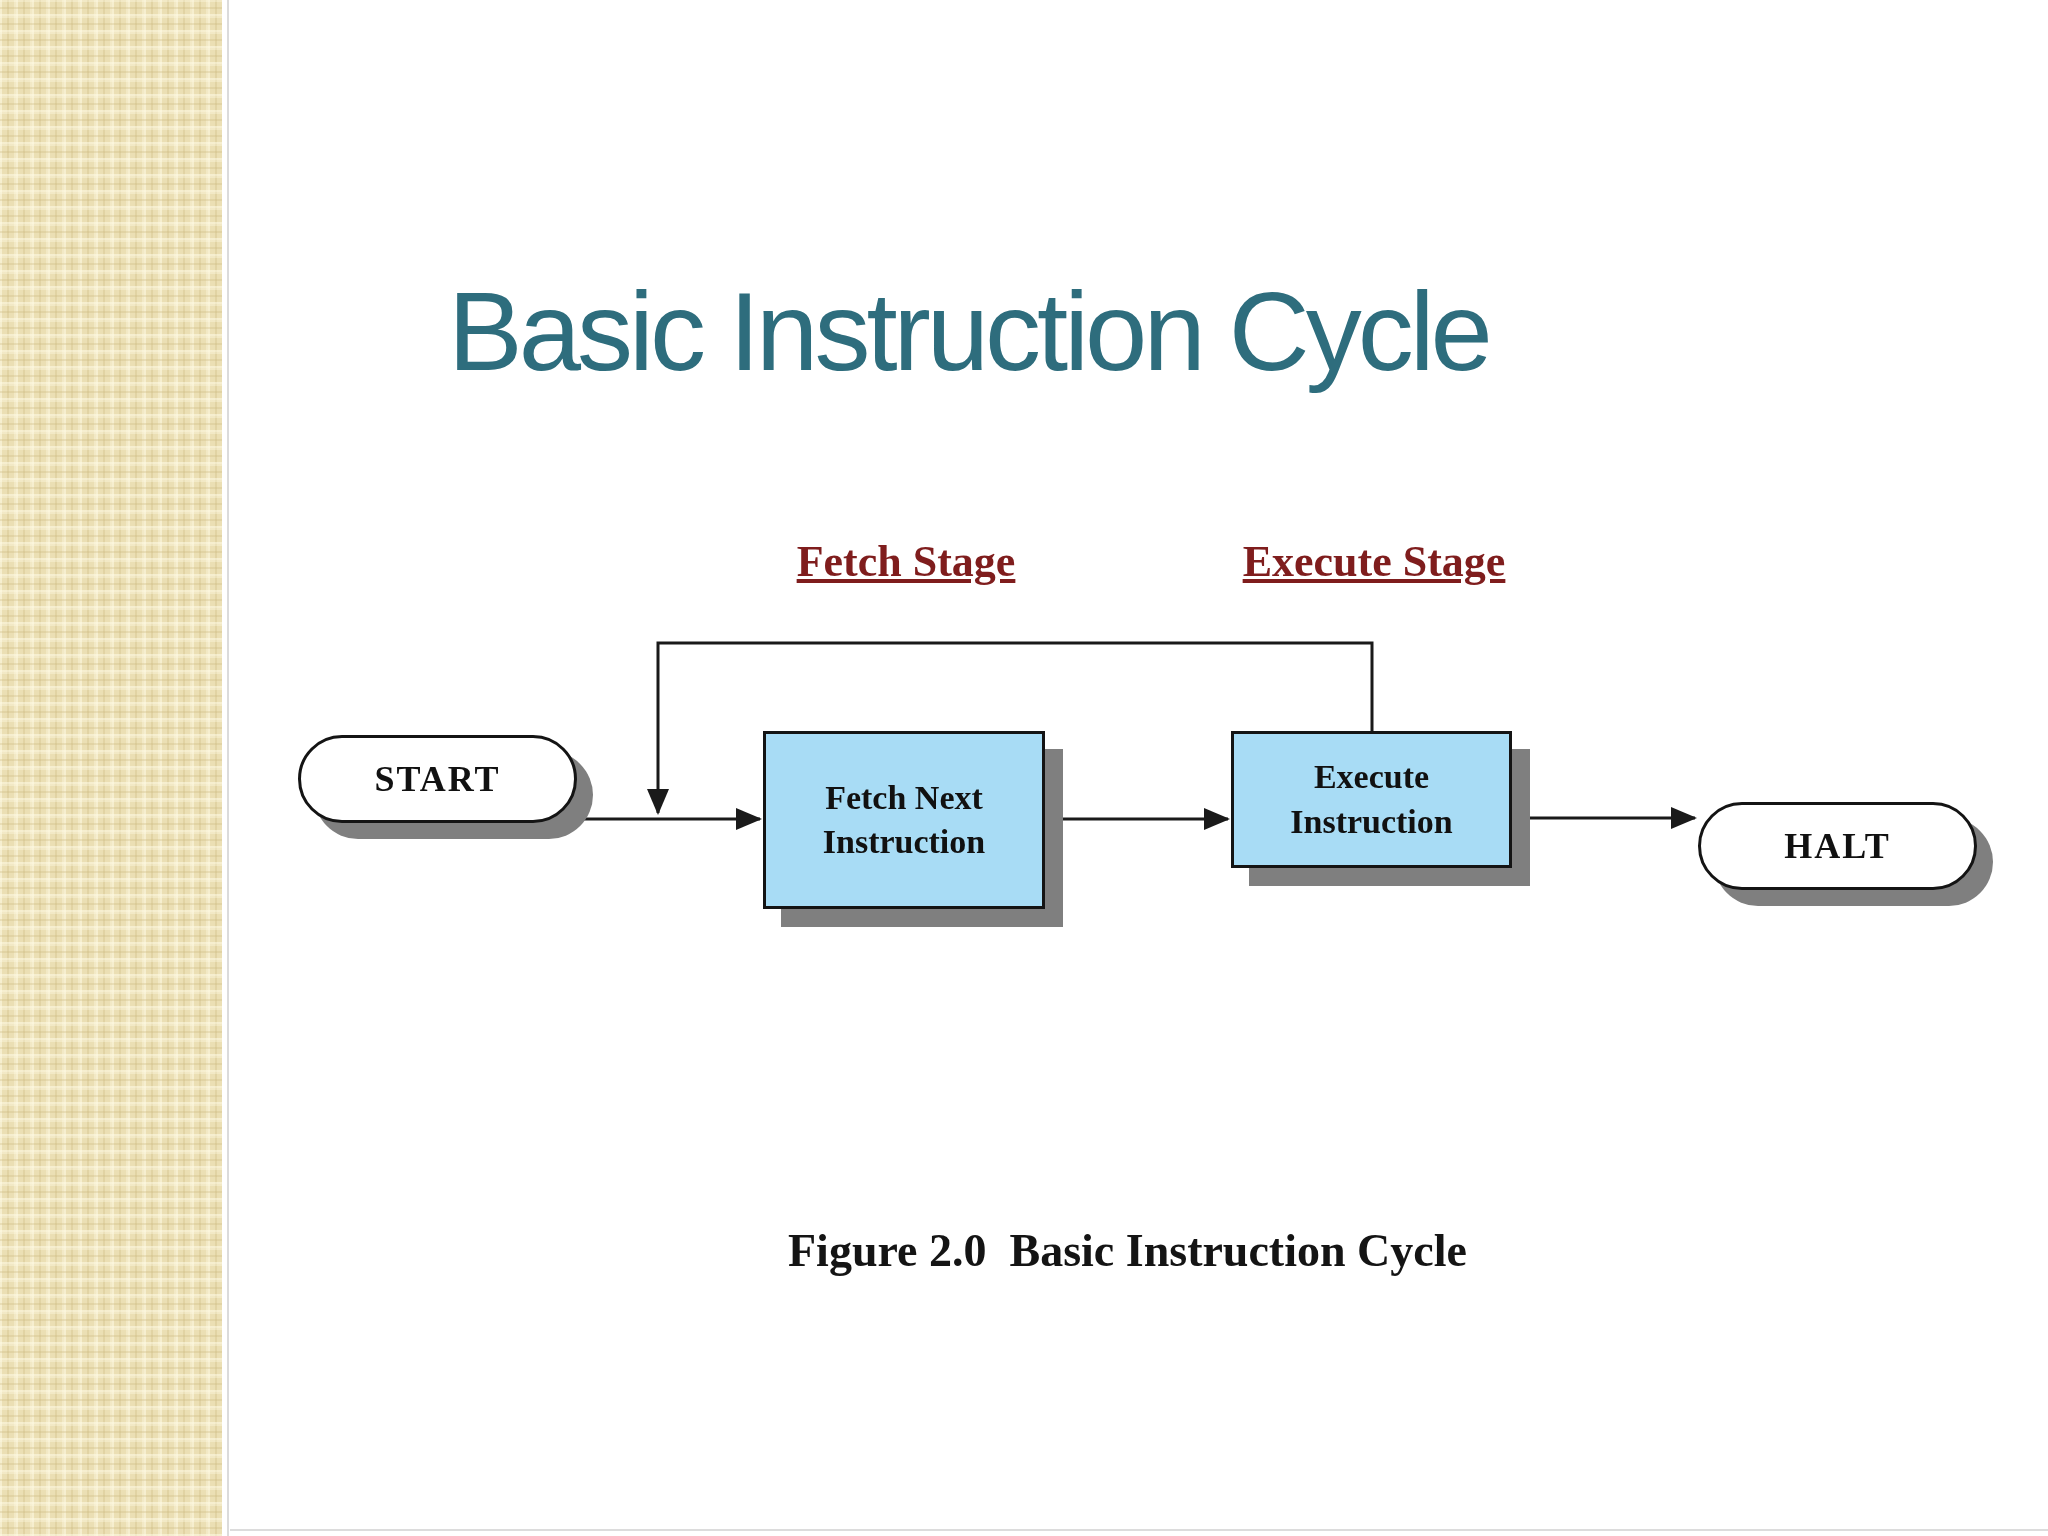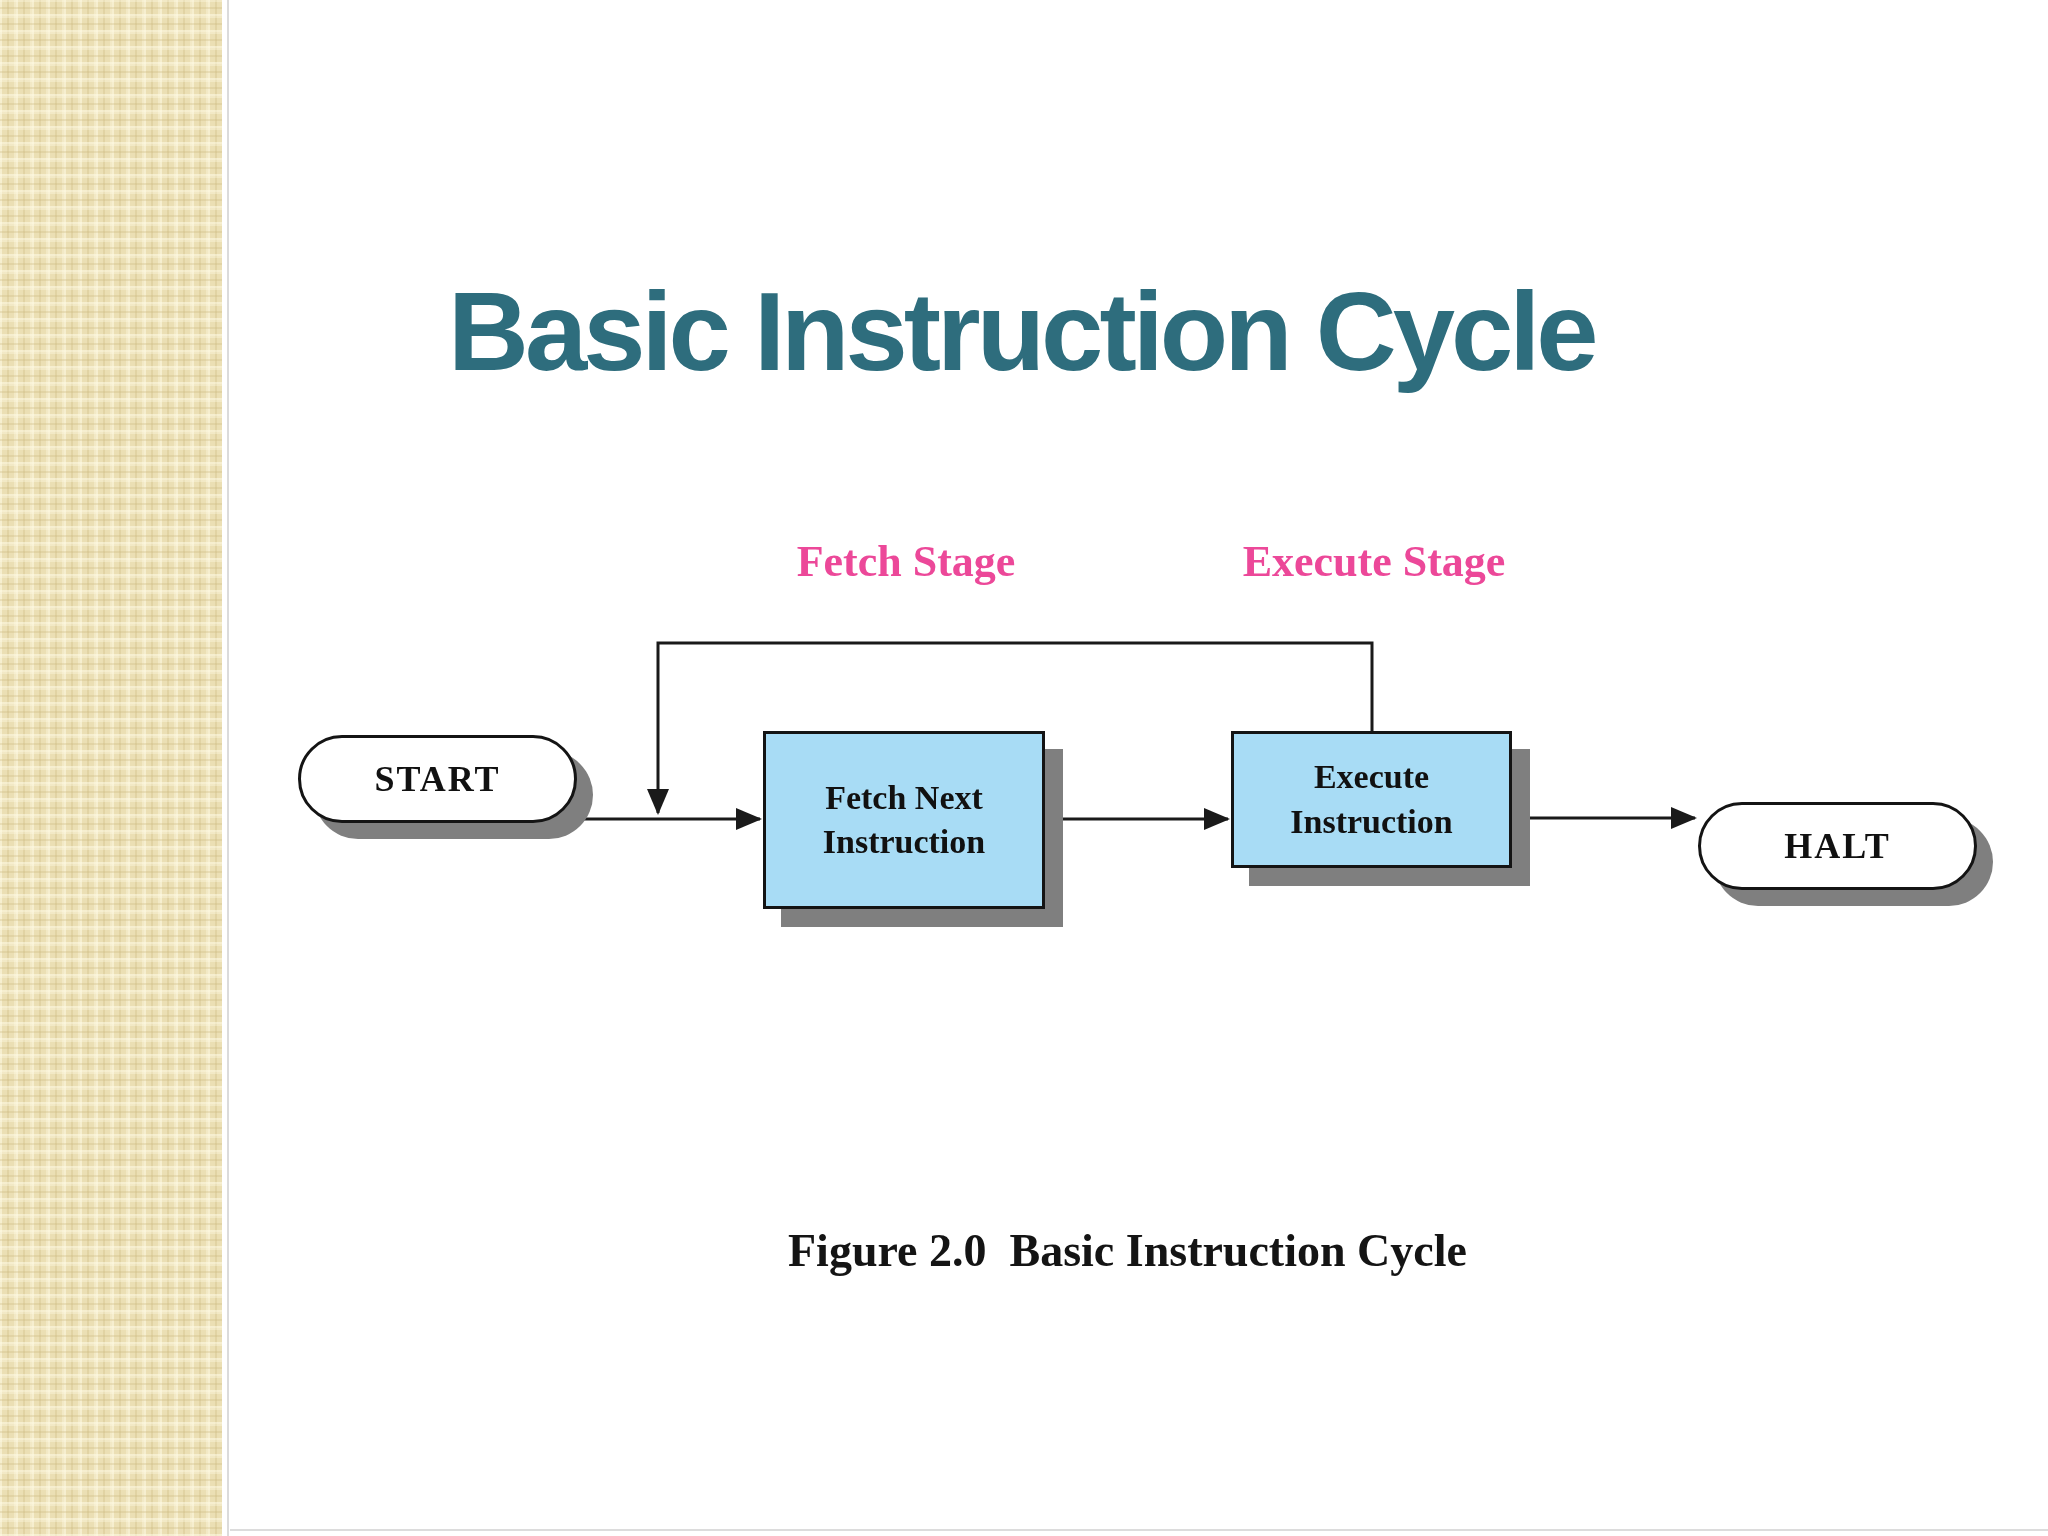--- a/index.html
+++ b/index.html
@@ -16,27 +16,28 @@
       repeating-linear-gradient(90deg, rgba(255,251,230,0.55) 0 2px, rgba(0,0,0,0) 2px 7px, rgba(202,183,125,0.30) 7px 9px, rgba(0,0,0,0) 9px 14px, rgba(255,251,230,0.35) 14px 16px);
   }
   .sidebar-separator{
     position:absolute;left:227px;top:0;width:2px;height:1536px;background:#DBDBDB;
   }
   .bottom-rule{
     position:absolute;left:230px;top:1529px;width:1818px;height:2px;background:#DCDCDC;
   }
   .slide-title{
     position:absolute;left:448px;top:198px;
-    font-size:112px;line-height:1.05;font-weight:700;letter-spacing:-4px;
+    font-size:112px;line-height:1.05;font-weight:400;letter-spacing:-4px;
     color:#2E6D7D;white-space:nowrap;text-align:right;
   }
   .stage-label{
     position:absolute;top:536px;width:290px;text-align:center;
-    font-family:"Liberation Serif",serif;font-weight:700;font-size:44px;color:#ec4899;
+    font-family:"Liberation Serif",serif;font-weight:700;font-size:44px;color:#7f1d1d;
     white-space:nowrap;
+    text-decoration:underline;
   }
   #stage-fetch{left:761px;}
   #stage-execute{left:1229px;}
   .node{
     position:absolute;display:flex;align-items:center;justify-content:center;
     border:3px solid #141414;box-sizing:border-box;
     font-family:"Liberation Serif",serif;font-weight:700;color:#111111;
     text-align:center;
   }
   .terminator{

